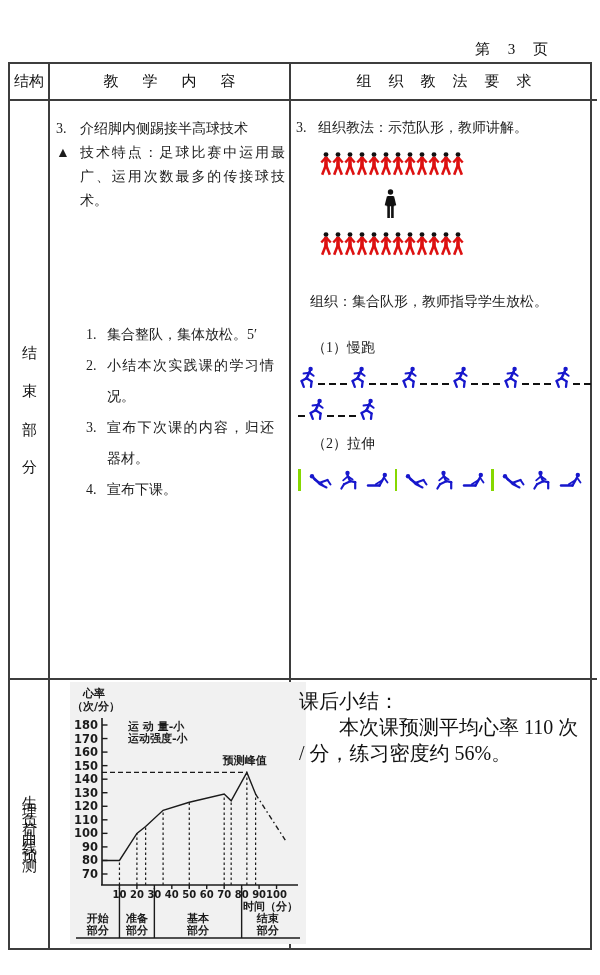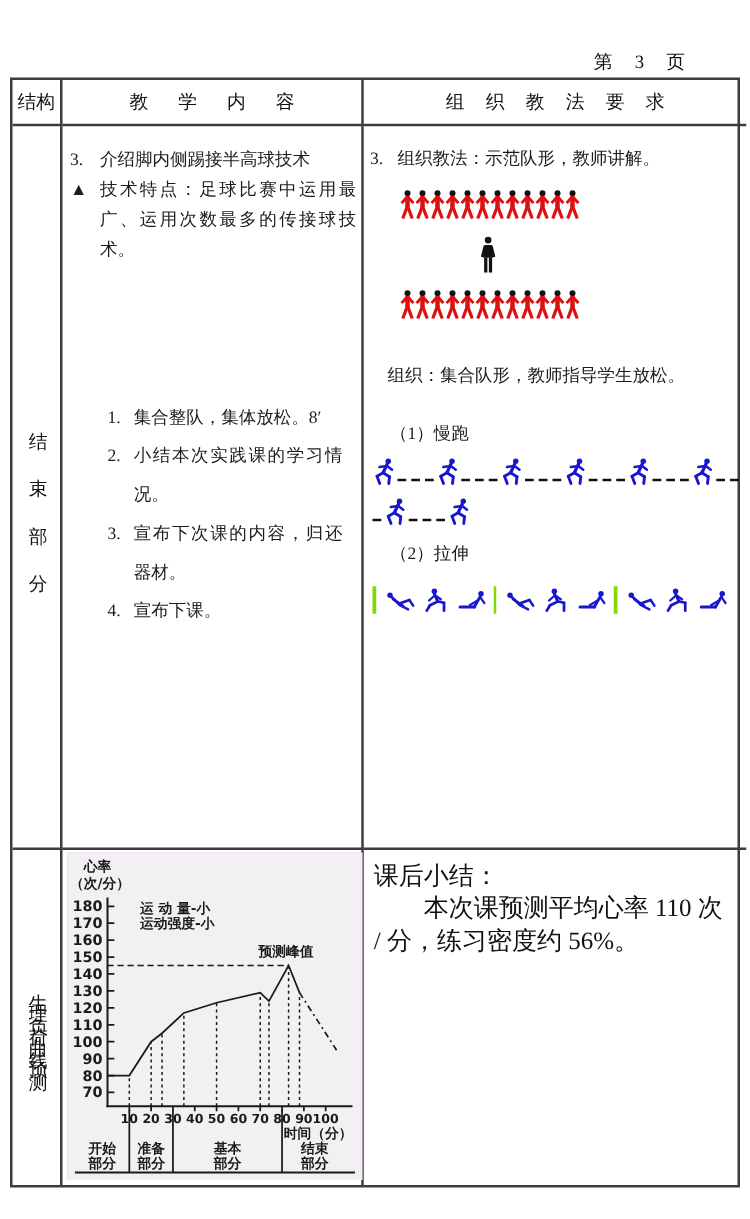--- a/index.html
+++ b/index.html
@@ -55,21 +55,21 @@
   .jogrow { display:flex; align-items:flex-end; margin-top:6px; min-height:24px; }
   .jogrow.r1 { margin-left:2px; }
   .jogrow.r2 { margin-left:0px; margin-top:8px; }
   .jdash { display:inline-block; width:7px; height:2.4px; background:#111; margin:0 2px 4px 2px; flex:none; }
   .strow { display:flex; align-items:flex-end; margin-top:14px; margin-left:0; }
   .gsep { display:inline-block; width:2.5px; height:22px; margin:0 3px 0 2px; flex:none; }
   .fig { display:inline-block; flex:none; line-height:0; }
   .stf { margin:0 3px; }
 
   .chartcell { padding:2px 0 0 4px; }
-  #chart { width:236px; height:262px; background:#f0abfc; }
+  #chart { width:236px; height:262px; background:#a3a3a3;margin-left:16px; }
 
   .sumcell { padding:8px 10px 0 8px; font-size:20px; line-height:26px; color:#111; }
   .sum-body { text-indent:2em; }
 </style>
 </head>
 <body>
 
 <div class="page">
 
   <div class="pnum top">第 3 页</div>
@@ -95,21 +95,21 @@
         <span class="marker">3.</span>
         <span class="htext">介绍脚内侧踢接半高球技术</span>
       </div>
       <div class="hline">
         <span class="marker">▲</span>
         <span class="htext just">技术特点：足球比赛中运用最广、运用次数最多的传接球技术。</span>
       </div>
       <div class="numlist">
         <div class="li">
           <span class="li-num">1.</span>
-          <span class="li-text">集合整队，集体放松。8′</span>
+          <span class="li-text">集合整队，集体放松。5′</span>
         </div>
         <div class="li">
           <span class="li-num">2.</span>
           <span class="li-text">小结本次实践课的学习情况。</span>
         </div>
         <div class="li">
           <span class="li-num">3.</span>
           <span class="li-text">宣布下次课的内容，归还器材。</span>
         </div>
         <div class="li">

